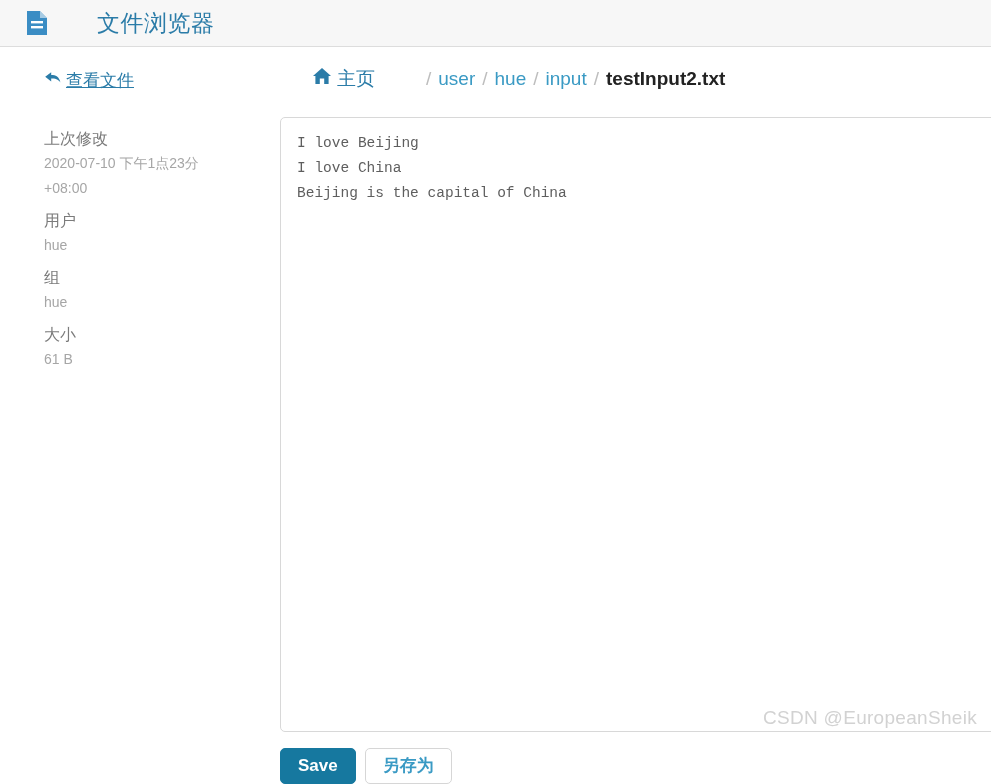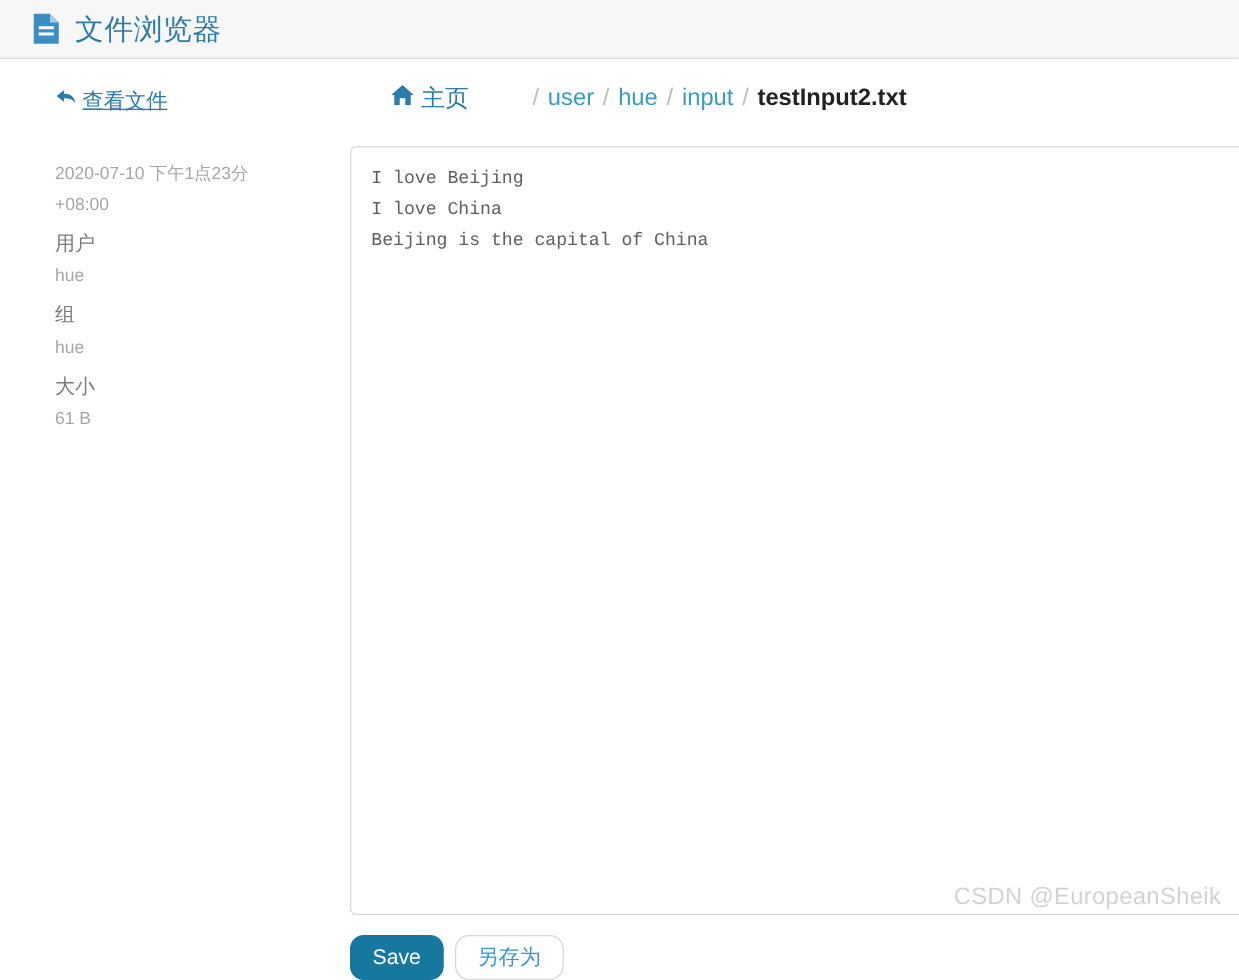--- a/index.html
+++ b/index.html
@@ -14,20 +14,21 @@
   
   .app-header {
     position: absolute;
     left: 0; top: 0;
     width: 991px; height: 47px;
     background: #f7f7f7;
     border-bottom: 1px solid #dddddd;
     display: flex;
     align-items: center;
     padding-left: 26px;
+    gap: 37px;
   }
   .doc-icon { width: 22px; height: 26px; flex: 0 0 auto; display:block; }
   .app-title {
     margin-left: 12px;
     font-size: 23px;
     color: #2b7ca8;
     letter-spacing: .5px;
     line-height: 1;
   }
 
@@ -119,25 +120,26 @@
 
   
   .actions {
     position: absolute;
     left: 280px; top: 748px;
     display: flex;
     gap: 9px;
   }
   .btn {
     font-size: 17px;
-    border-radius: 11px;
+    border-radius: 5px;
     padding: 8px 17px 9px;
     cursor: pointer;
     line-height: 1;
     border: 1px solid transparent;
+    font-weight: bold;
   }
   .btn-save {
     background: #16789f;
     color: #ffffff;
     border-color: #16789f;
   }
   .btn-saveas {
     background: #ffffff;
     color: #3a9ac4;
     border-color: #d6d6d6;
@@ -173,20 +175,21 @@
   <div class="back-link">
     <span>
       <svg class="back-arrow" viewBox="0 0 18 16" xmlns="http://www.w3.org/2000/svg">
         <path d="M7.2 2.2 L7.2 5.0 C11.6 5.0 15.4 6.6 16.4 12.6 C14.2 9.2 11.0 8.6 7.2 8.6 L7.2 11.4 L1.2 6.8 Z" fill="#2b7ca8"></path>
       </svg>
     </span>
     <span class="back-label">查看文件</span>
   </div>
 
   <div class="meta-block">
+    <div class="meta-label">上次修改</div>
     <div class="meta-value wide">2020-07-10 下午1点23分 +08:00</div>
   </div>
 
   <div class="meta-block">
     <div class="meta-label">用户</div>
     <div class="meta-value">hue</div>
   </div>
 
   <div class="meta-block">
     <div class="meta-label">组</div>

